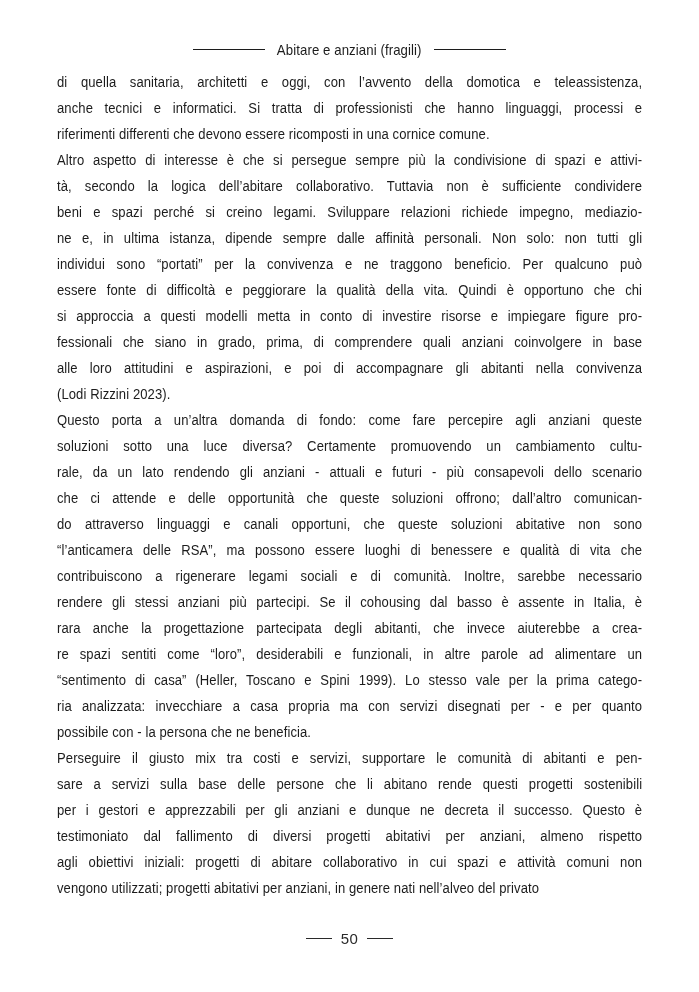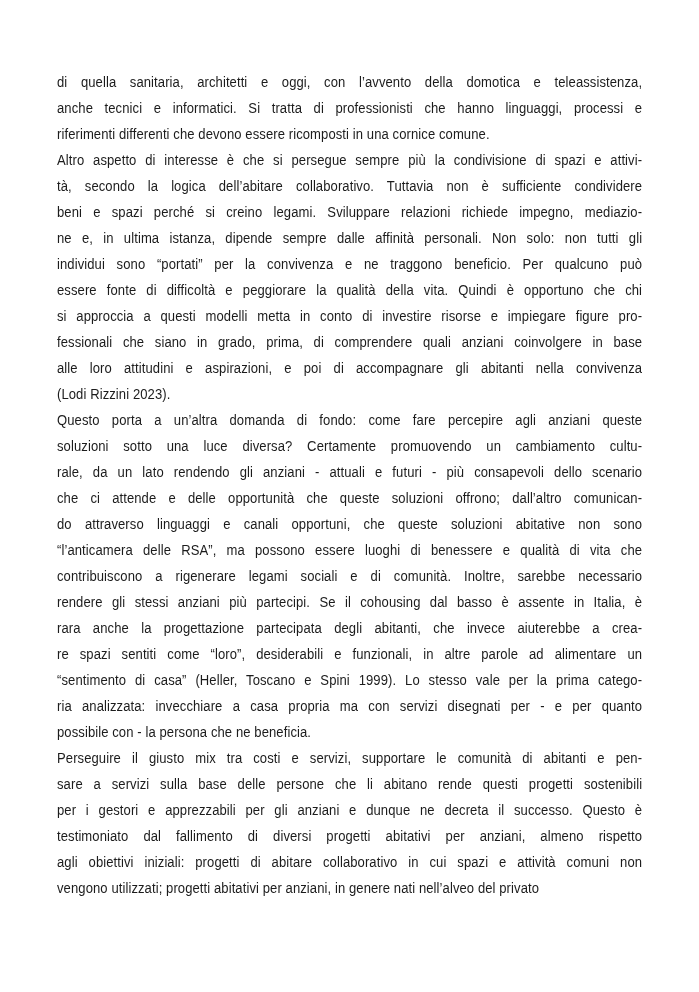--- a/index.html
+++ b/index.html
@@ -77,20 +77,25 @@
     font-size: 15px;
     color: #2a2a2a;
     letter-spacing: 0.5px;
   }
 </style>
 </head>
 <body>
 
 <div class="page">
 
+  <header class="running-head">
+    <span class="rule"></span>
+    <span class="head-title">Abitare e anziani (fragili)</span>
+    <span class="rule"></span>
+  </header>
 
   <main class="body-text">
     <div class="text-scale" id="paragraphs-container">
         <div class="paragraph">
           <div class="line">di quella sanitaria, architetti e oggi, con l’avvento della domotica  e teleassistenza,</div>
           <div class="line">anche tecnici e informatici. Si tratta di professionisti che hanno linguaggi, processi e</div>
           <div class="line last">riferimenti differenti che devono essere ricomposti in una cornice comune.</div>
         </div>
         <div class="paragraph">
           <div class="line">Altro aspetto di interesse è che si persegue sempre più la condivisione di spazi e attivi-</div>
@@ -123,14 +128,19 @@
           <div class="line">Perseguire il giusto mix tra costi e servizi, supportare le comunità di abitanti e pen-</div>
           <div class="line">sare a servizi sulla base delle persone che li abitano rende questi progetti sostenibili</div>
           <div class="line">per i gestori e apprezzabili per gli anziani e dunque ne decreta il successo. Questo è</div>
           <div class="line">testimoniato dal fallimento di diversi progetti abitativi per anziani, almeno rispetto</div>
           <div class="line">agli obiettivi iniziali: progetti di abitare collaborativo in cui spazi e attività comuni non</div>
           <div class="line last">vengono utilizzati; progetti abitativi per anziani, in genere nati nell’alveo del privato</div>
         </div>
       </div>
   </main>
 
+  <footer class="page-footer">
+    <span class="rule small"></span>
+    <span class="page-number">50</span>
+    <span class="rule small"></span>
+  </footer>
 
 </div>
 
 </body></html>

